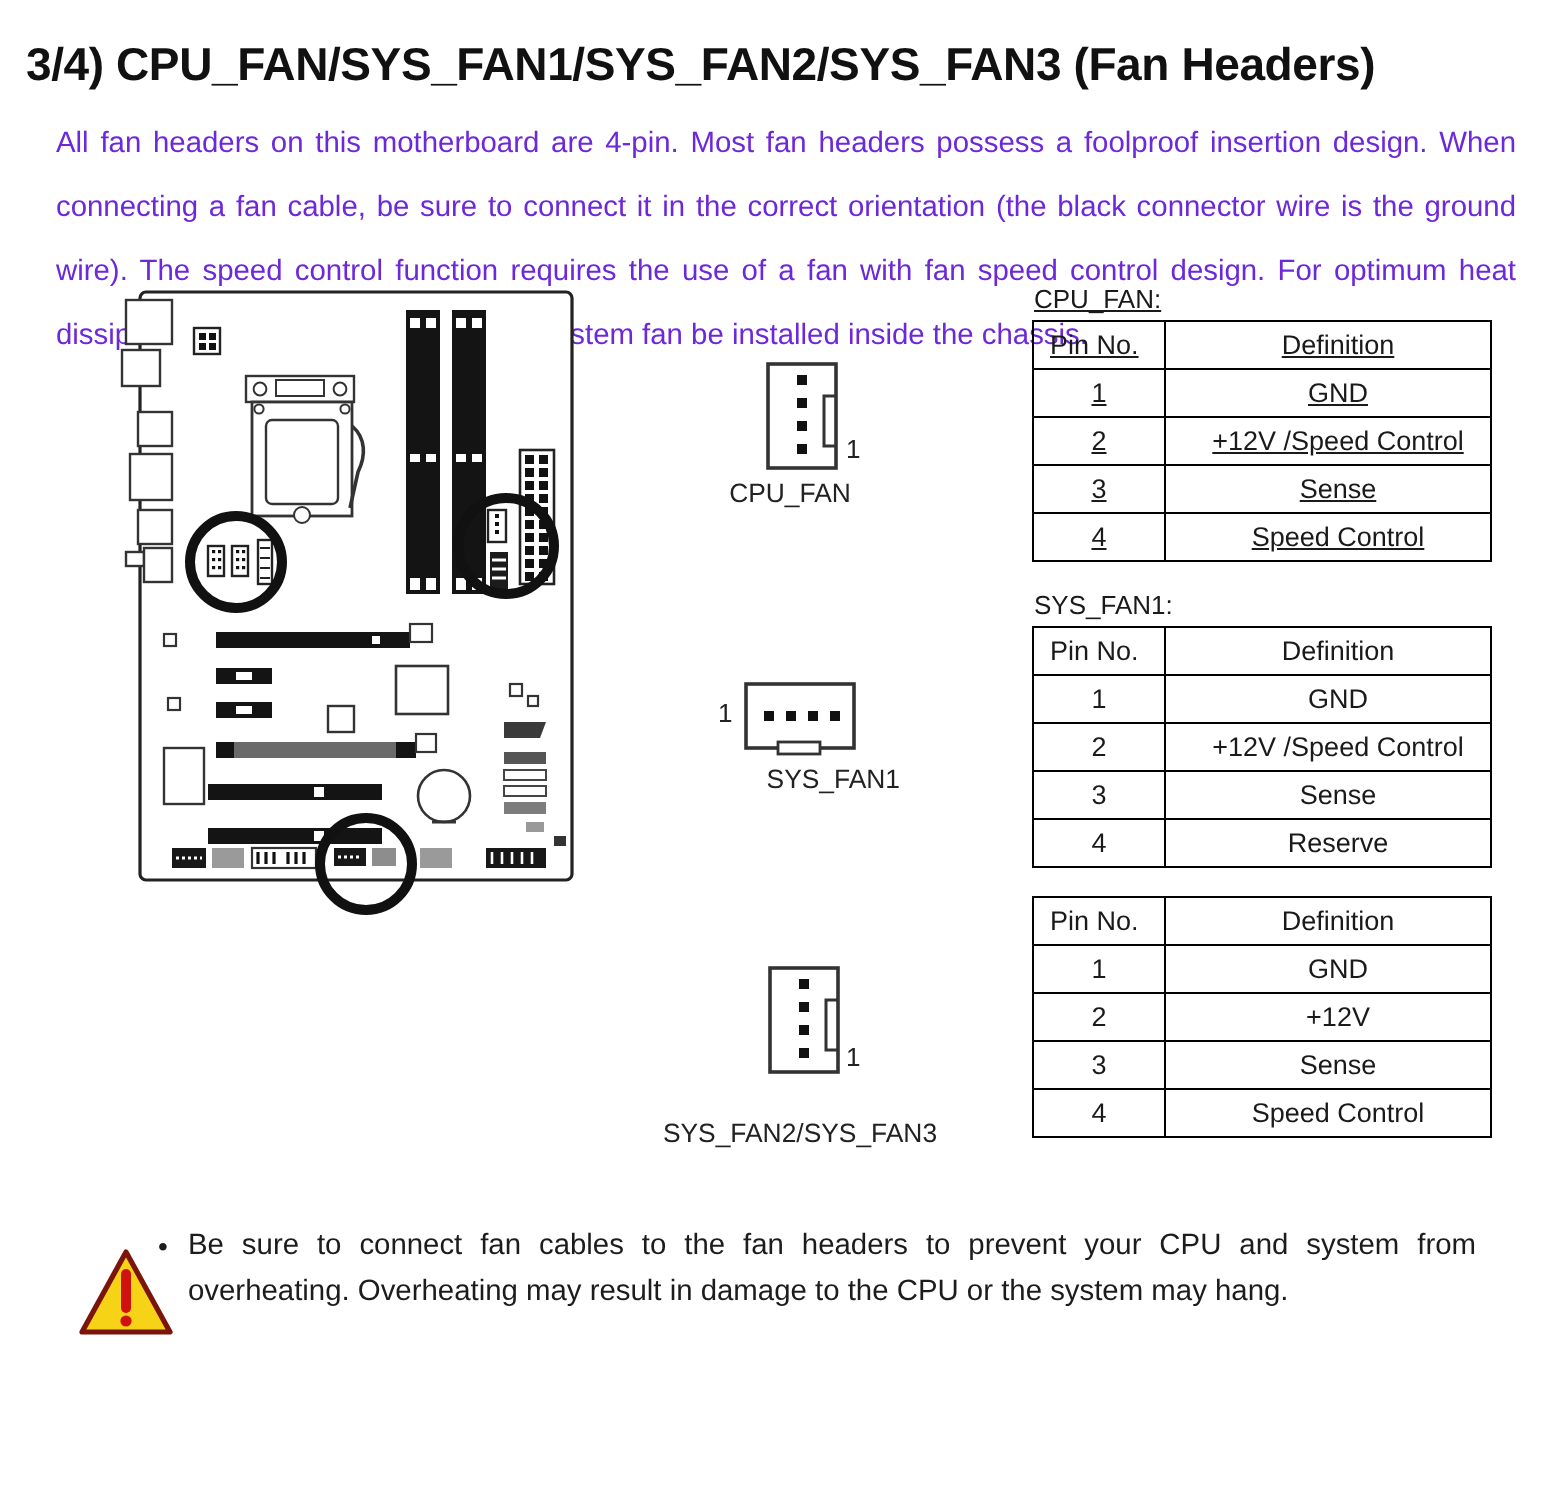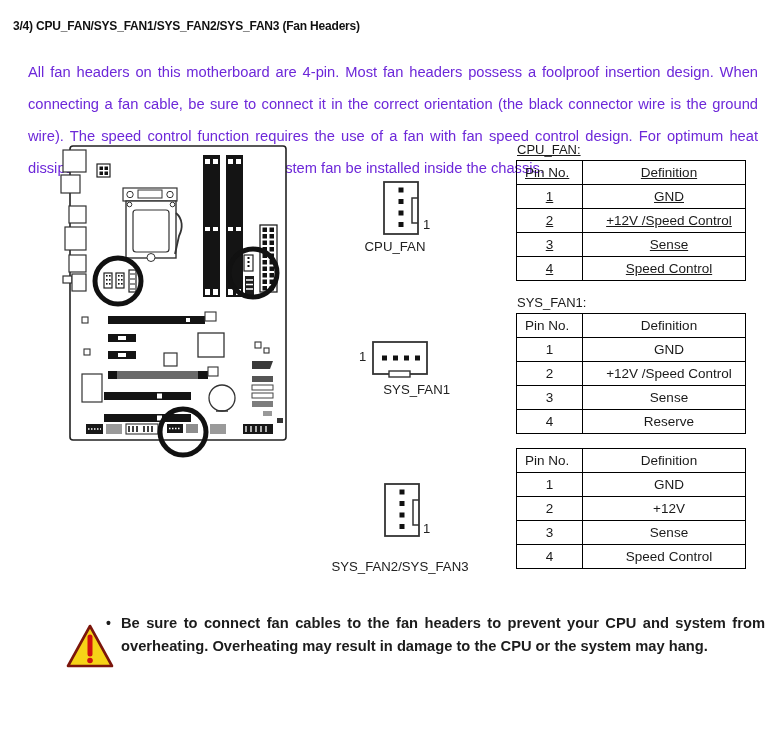--- a/index.html
+++ b/index.html
@@ -2,21 +2,21 @@
 <html><head>
 <meta charset="utf-8">
 <style>
   html,body {margin:0; padding:0; background:#fff;}
   .page {
     position:relative; width:772px; height:753px; background:#ffffff;
     font-family:"Liberation Sans", sans-serif; color:#1a1a1a; overflow:hidden;
   }
   .title {
     position:absolute; left:13px; top:19px; margin:0;
-    font-size:12px; font-weight:bold; color:#111; letter-spacing:-0.2px; white-space:nowrap;
+    font-size:23px; font-weight:bold; color:#111; letter-spacing:-0.2px; white-space:nowrap;
   }
   .intro {
     position:absolute; left:28px; top:56px; width:730px; margin:0;
     font-size:14.7px; line-height:32px; text-align:justify; color:#6d28d9;
   }
   
   .mobo {position:absolute; left:60px; top:143px; width:234px; height:316px;}
   
   .conn {position:absolute;}
   .conn svg {position:absolute; top:0;}
@@ -43,21 +43,21 @@
                     font-weight:normal; padding:0; color:#1a1a1a;}
   .tbl .c1 {width:57px;}
   .tbl td.c1 {text-align:center;}
   .tbl th {text-align:left;}
   .tbl th.c1 {padding-left:8px;}
   .tbl .c2 {padding-left:10px; text-align:center;}
   .tbl-cpu {top:142px;text-decoration:underline;}
   .tbl-s1 {top:295px;}
   .tbl-s23 {top:448px;}
   
-  .warning {position:absolute; left:63px; top:612px; width:705px;font-weight:bold;}
+  .warning {position:absolute; left:36px; top:612px; width:705px;}
   .warn-icon {position:absolute; left:2px; top:11px; width:50px; height:47px;}
   .warning ul {margin:0 0 0 42px; padding:0; list-style:none; width:660px;}
   .warning li {position:relative; padding-left:16px; font-size:14.7px; line-height:22.6px;
                text-align:justify; color:#1c1c1c;}
   .warning li::before {content:"\2022"; position:absolute; left:1px; top:0; font-size:14px; color:#1c1c1c;}
 </style>
 </head>
 <body>
 
 <div class="page">

